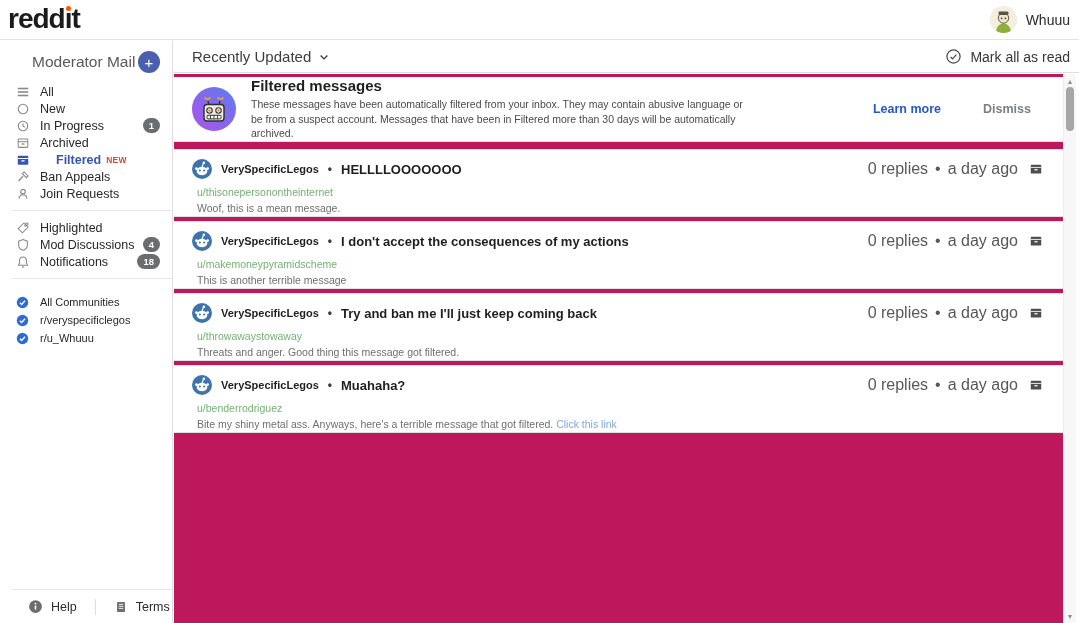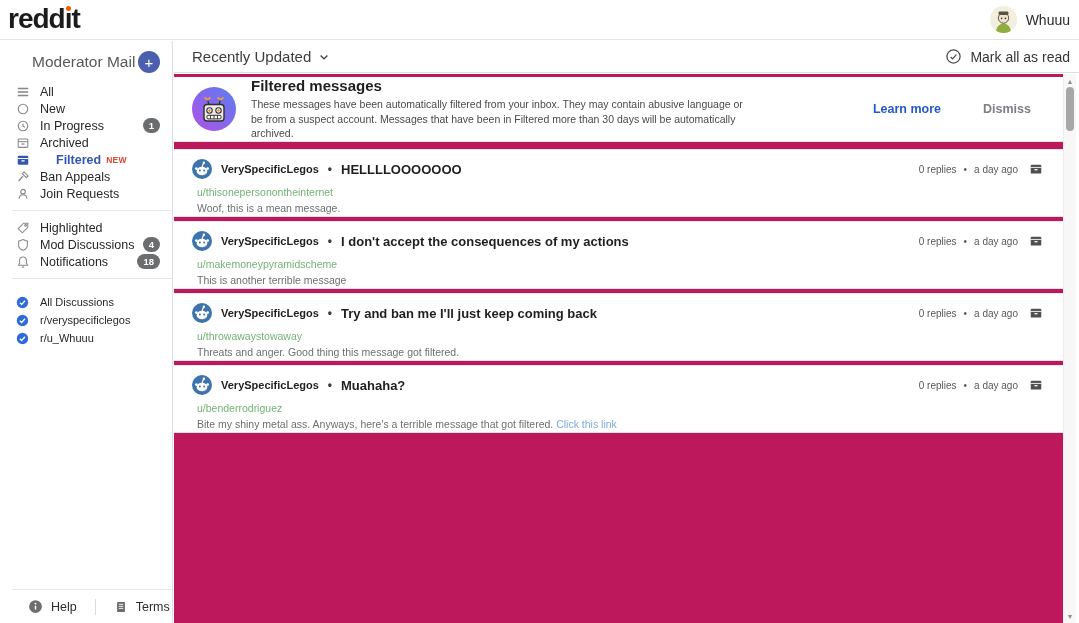--- a/index.html
+++ b/index.html
@@ -56,21 +56,21 @@
   .btn-learn { font-size:12.5px; font-weight:bold; color:#2559c7; cursor:pointer; }
   .btn-dismiss { font-size:12.5px; font-weight:bold; color:#7c7f83; margin-left:42px; margin-right:2px; cursor:pointer; }
 
   .card { background:#fff; height:68px; margin-bottom:4px; border-top:1px solid #eaeaea; border-bottom:1px solid #e2e2e2; padding:9px 20px 0 18px; cursor:pointer; }
   .card-top { display:flex; align-items:center; }
   .msg-avatar { width:20px; height:20px; border-radius:50%; background:#3e74ad; flex:none; overflow:hidden; }
   .msg-community { font-size:11px; font-weight:bold; color:#1f1f20; margin-left:9px; }
   .msg-sep { font-size:12px; font-weight:bold; color:#3c3c3c; margin:0 9px; }
   .msg-subject { font-size:13px; font-weight:bold; color:#1f1f20; }
   .card-spacer { flex:1; }
-  .msg-meta { display:flex; align-items:center; font-size:10px; color:#57585a; gap:7px; }
+  .msg-meta { display:flex; align-items:center; font-size:16px; color:#57585a; gap:7px; }
   .meta-ic { width:14px; height:14px; margin-left:4px; }
   .msg-author { font-size:10.5px; color:#74b274; margin:7px 0 0 5px; }
   .msg-preview { font-size:10.5px; color:#6e6f71; margin:4px 0 0 5px; }
   .msg-link { color:#7fa9dc; }
 
   
   .scrollbar { position:absolute; top:33px; right:3px; bottom:0; width:13px; background:#f7f7f7; border-left:1px solid #ededed; }
   .sb-arrow { position:absolute; left:0; width:12px; height:12px; display:flex; align-items:center; justify-content:center; color:#8f8f8f; font-size:7px; cursor:pointer; }
   .sb-arrow.up { top:1px; } .sb-arrow.down { bottom:1px; }
   .sb-thumb { position:absolute; left:2px; top:13px; width:8px; height:44px; border-radius:4px; background:#a7a7a7; cursor:pointer; }
@@ -205,21 +205,21 @@
   <div class="sb-divider"></div>
 
   <div class="sb-communities" style="margin-top:6px;">
     <div class="sb-item">
       <span class="ic">
           <svg width="13" height="13" viewBox="0 0 16 16">
             <circle cx="8" cy="8" r="7" fill="#2e6bd9"></circle>
             <path d="M4.8 8.3l2.1 2.1 4.2-4.6" fill="none" stroke="#fff" stroke-width="1.6"></path>
           </svg>
         </span>
-      <span class="label">All Discussions</span>
+      <span class="label">All Communities</span>
     </div>
     <div class="sb-item">
       <span class="ic">
           <svg width="13" height="13" viewBox="0 0 16 16">
             <circle cx="8" cy="8" r="7" fill="#2e6bd9"></circle>
             <path d="M4.8 8.3l2.1 2.1 4.2-4.6" fill="none" stroke="#fff" stroke-width="1.6"></path>
           </svg>
         </span>
       <span class="label">r/veryspecificlegos</span>
     </div>

